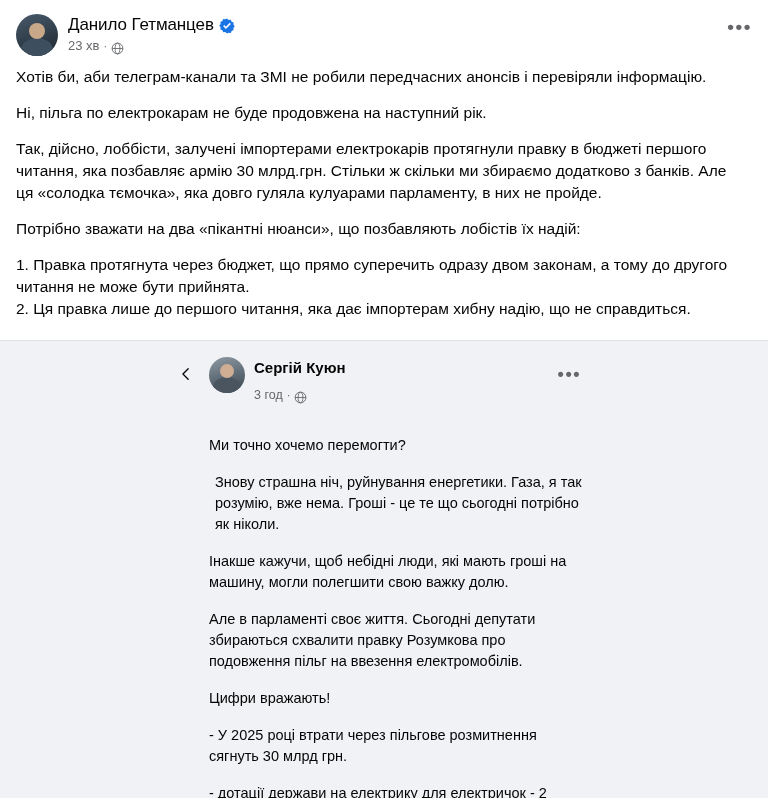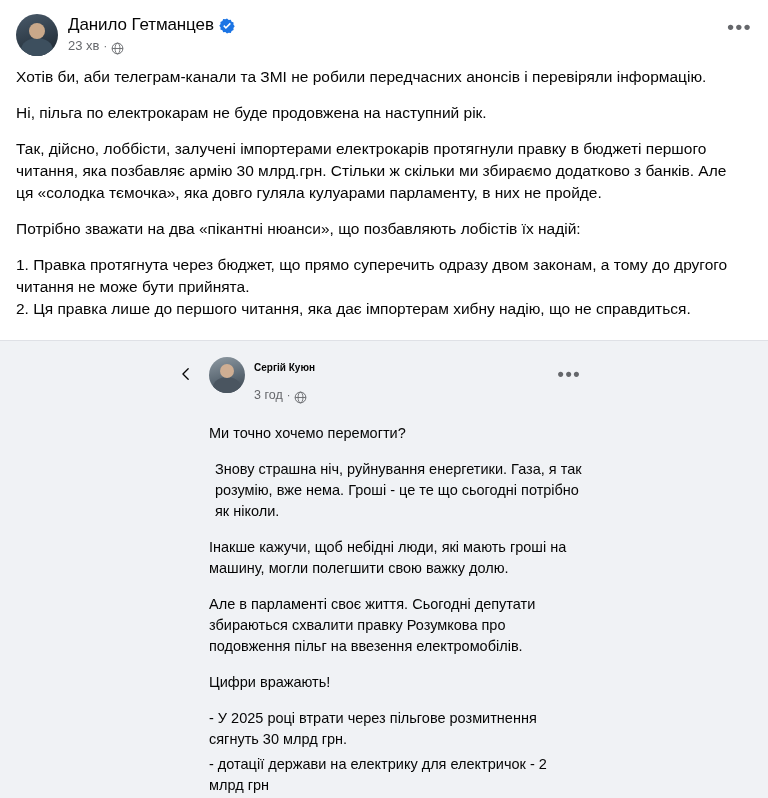--- a/index.html
+++ b/index.html
@@ -177,21 +177,21 @@
     content: "";
     position: absolute;
     left: 50%;
     bottom: -5px;
     width: 28px; height: 21px;
     background: #4a5560;
     border-radius: 50% 50% 0 0;
     transform: translateX(-50%);
   }
   .shared-name {
-    font-size: 10px;
+    font-size: 15px;
     font-weight: bold;
     color: #050505;
     line-height: 19px;
   }
   .shared-meta {
     display: flex;
     align-items: center;
     gap: 4px;
     color: #65676b;
     font-size: 12.5px;
@@ -209,21 +209,21 @@
     font-weight: bold;
     cursor: pointer;
     user-select: none;
   }
   .shared-body {
     padding: 16px 4px 0 30px;
     color: #050505;
     font-size: 14.5px;
     line-height: 21px;
   }
-  .shared-body p { margin: 4px 0 15px 0; }
+  .shared-body p { margin: 16px 0 15px 0; }
   .shared-body p.indent { padding-left: 6px; }
   .shared-body p.tight { margin-bottom: 0; }
   .shared-body p:last-child { margin-bottom: 0; }
 </style>
 </head>
 <body>
 
 <div class="post">
 
   <div class="post-header">

